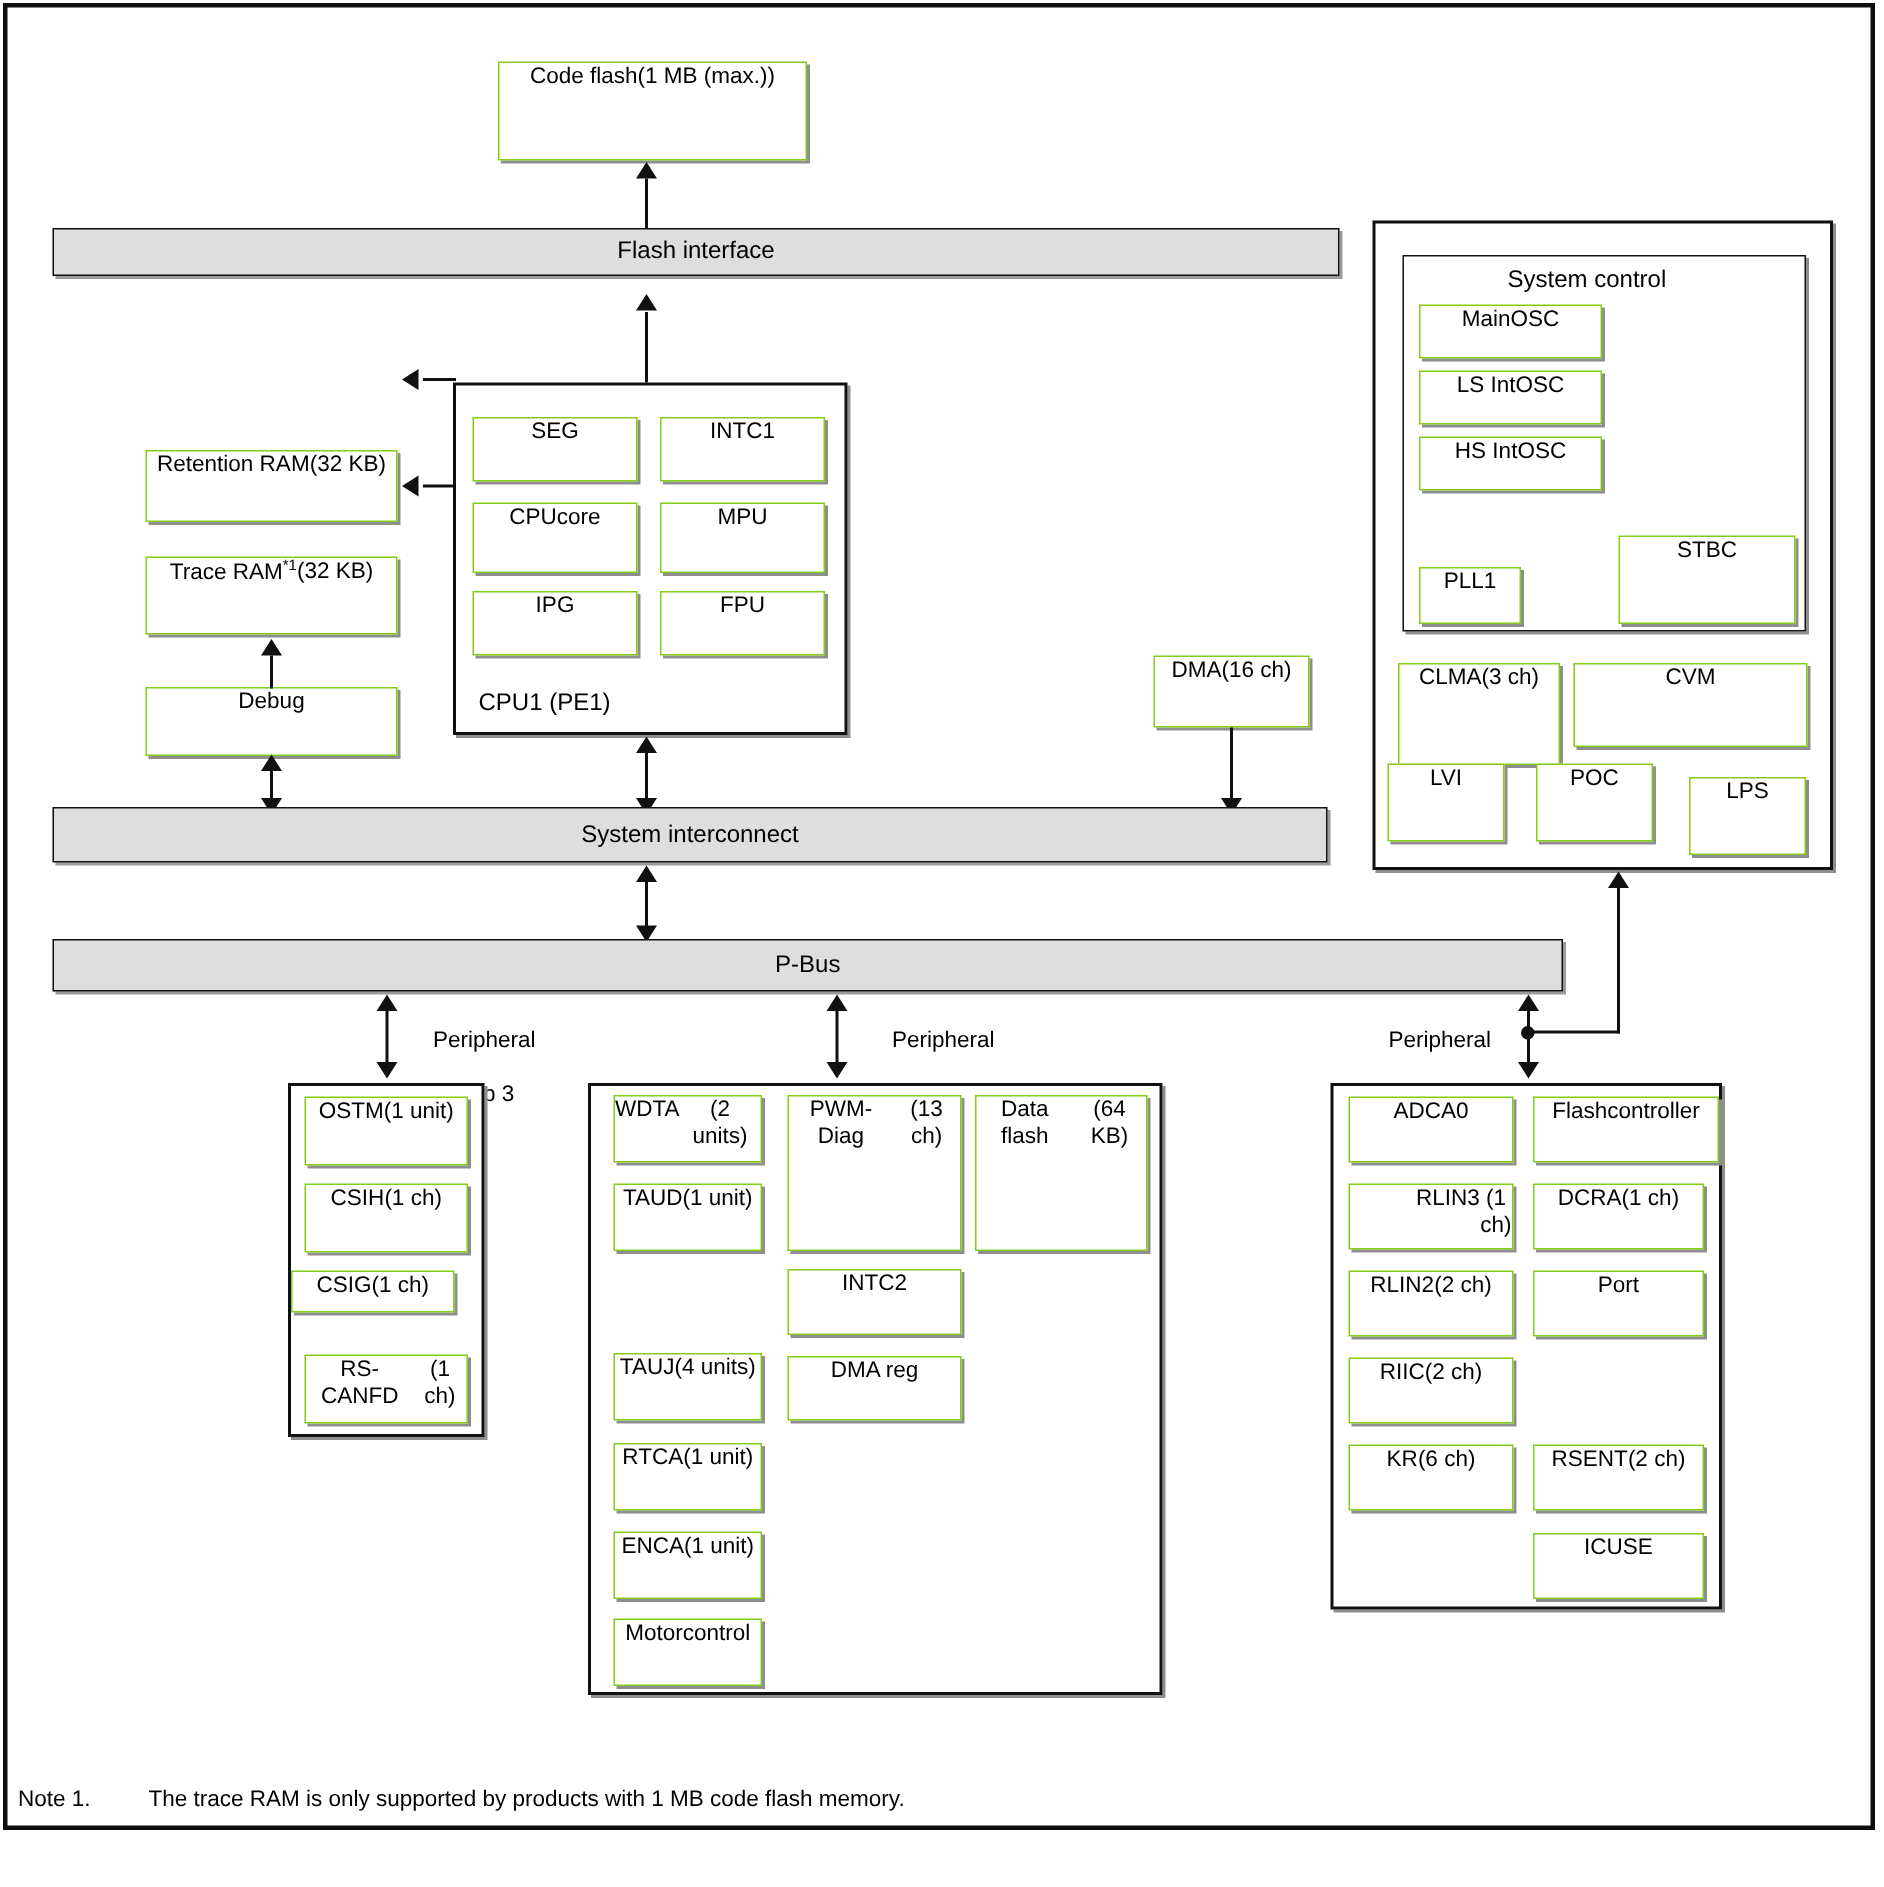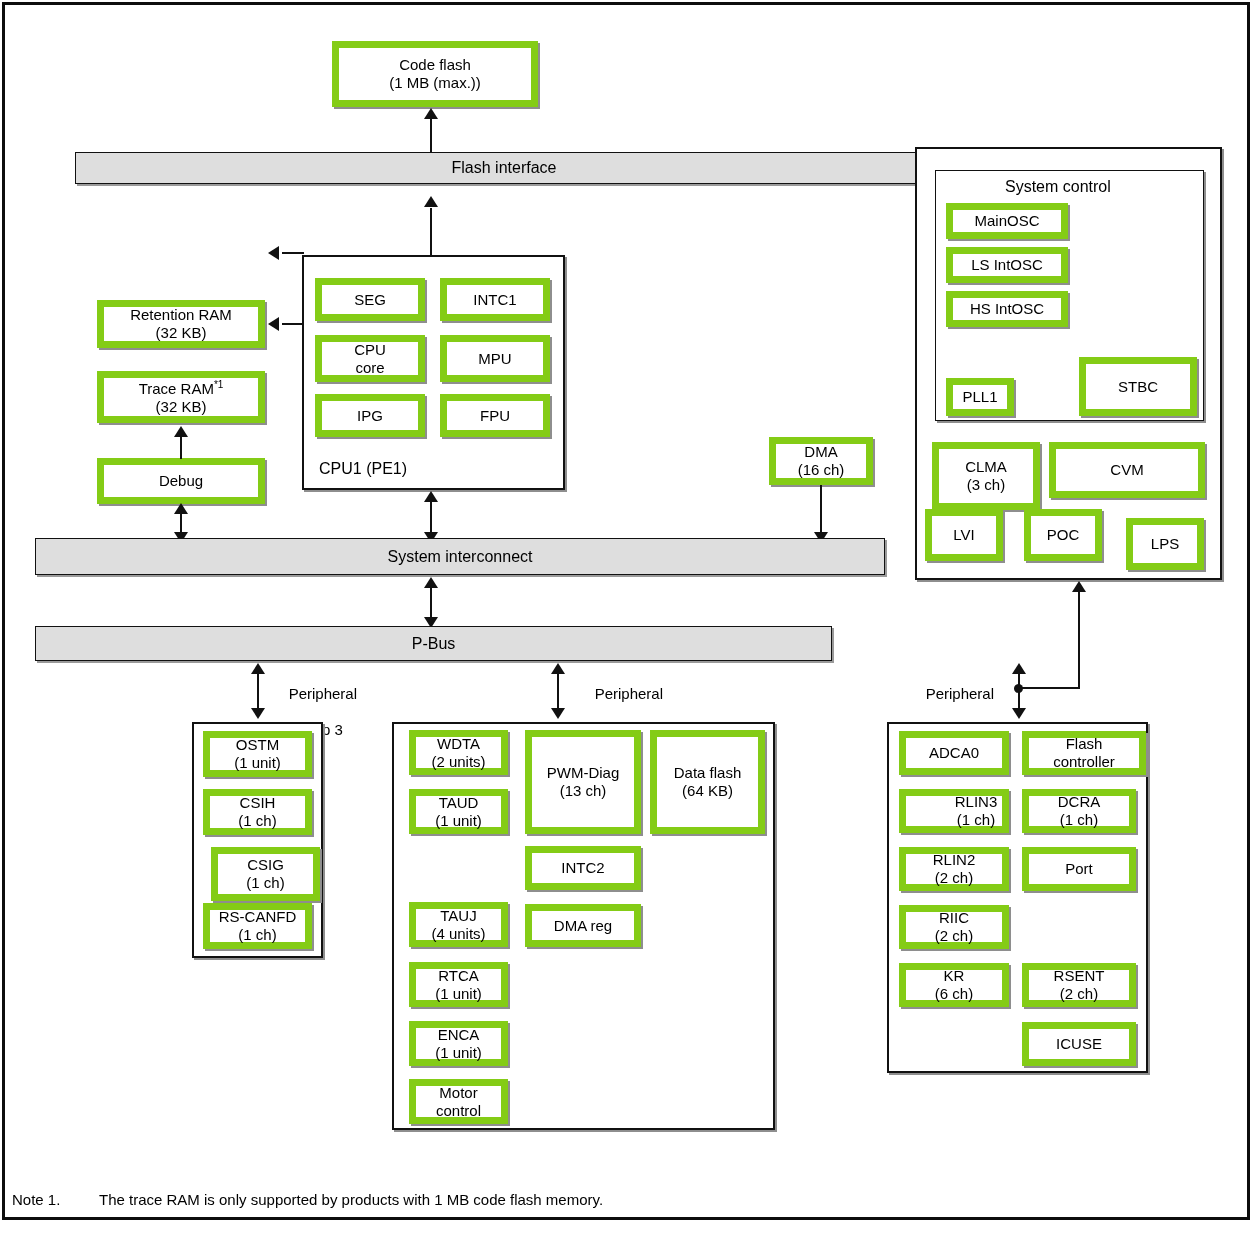--- a/index.html
+++ b/index.html
@@ -23,24 +23,24 @@
     border:3px solid #0d0d0d;
     box-sizing:border-box;
     pointer-events:none;
   }
 
   
   .bx{
     position:absolute;
     box-sizing:border-box;
     background:#ffffff;
-    border:7px solid #84cc16;
+    border:1px solid #84cc16;
     display:flex;
-    flex-direction:column;
-    align-items:center;
+    flex-direction:row;
+    align-items:flex-start;
     justify-content:center;
     text-align:center;
     line-height:1.18;
     font-size:15px;
     box-shadow:2px 2px 0 0 #8e8e8e;
   }
   .bx .l2{display:block;}
 
   
   .bus{
@@ -111,21 +111,21 @@
   <div id="frame"></div>
 
   <div class="bx" style="left:332px;top:41px;width:206px;height:66px;">
     <span>Code flash</span>
     <span class="l2">(1 MB (max.))</span>
   </div>
 
   <div class="ln vl" style="left:430px;top:119px;width:2px;height:34px;"></div>
   <div class="arw arw-up" style="left:424px;top:108px;"></div>
 
-  <div class="bus" style="left:35px;top:152px;width:858px;height:32px;margin-left:40px;">
+  <div class="bus" style="left:35px;top:152px;width:858px;height:32px;">
     <span>Flash interface</span>
   </div>
 
   <div class="ln vl" style="left:430px;top:208px;width:2px;height:48px;"></div>
   <div class="arw arw-up" style="left:424px;top:196px;"></div>
 
 
   <div class="bx" style="left:97px;top:300px;width:168px;height:48px;">
     <span>Retention RAM</span>
     <span class="l2">(32 KB)</span>
@@ -226,42 +226,42 @@
   </div>
 
   <div class="bus" style="left:35px;top:538px;width:850px;height:37px;">
     <span>System interconnect</span>
   </div>
 
   <div class="ln vl" style="left:430px;top:587px;width:2px;height:32px;"></div>
   <div class="arw arw-up" style="left:424px;top:577px;"></div>
   <div class="arw arw-dn" style="left:424px;top:617px;"></div>
 
-  <div class="bus" style="left:35px;top:626px;width:797px;height:35px;">
+  <div class="bus" style="left:35px;top:626px;width:1007px;height:35px;">
     <span>P-Bus</span>
   </div>
 
   <div class="arw arw-up" style="left:251px;top:663px;"></div>
   <div class="ln vl" style="left:257px;top:673px;width:2px;height:36px;"></div>
   <div class="arw arw-dn" style="left:251px;top:708px;"></div>
   <div class="lbl" style="left:272px;top:667px;">
     <span>Peripheral</span><br>
     <span>Group 3</span>
   </div>
 
   <div class="grp" style="left:192px;top:722px;width:131px;height:236px;"></div>
   <div class="bx" style="left:203px;top:731px;width:109px;height:46px;">
     <span>OSTM</span>
     <span class="l2">(1 unit)</span>
   </div>
   <div class="bx" style="left:203px;top:789px;width:109px;height:46px;">
     <span>CSIH</span>
     <span class="l2">(1 ch)</span>
   </div>
-  <div class="bx" style="left:211px;top:847px;width:109px;height:54px;">
+  <div class="bx" style="left:194px;top:847px;width:109px;height:28px;">
     <span>CSIG</span>
     <span class="l2">(1 ch)</span>
   </div>
   <div class="bx" style="left:203px;top:903px;width:109px;height:46px;">
     <span>RS-CANFD</span>
     <span class="l2">(1 ch)</span>
   </div>
 
   <div class="arw arw-up" style="left:551px;top:663px;"></div>
   <div class="ln vl" style="left:557px;top:673px;width:2px;height:36px;"></div>

